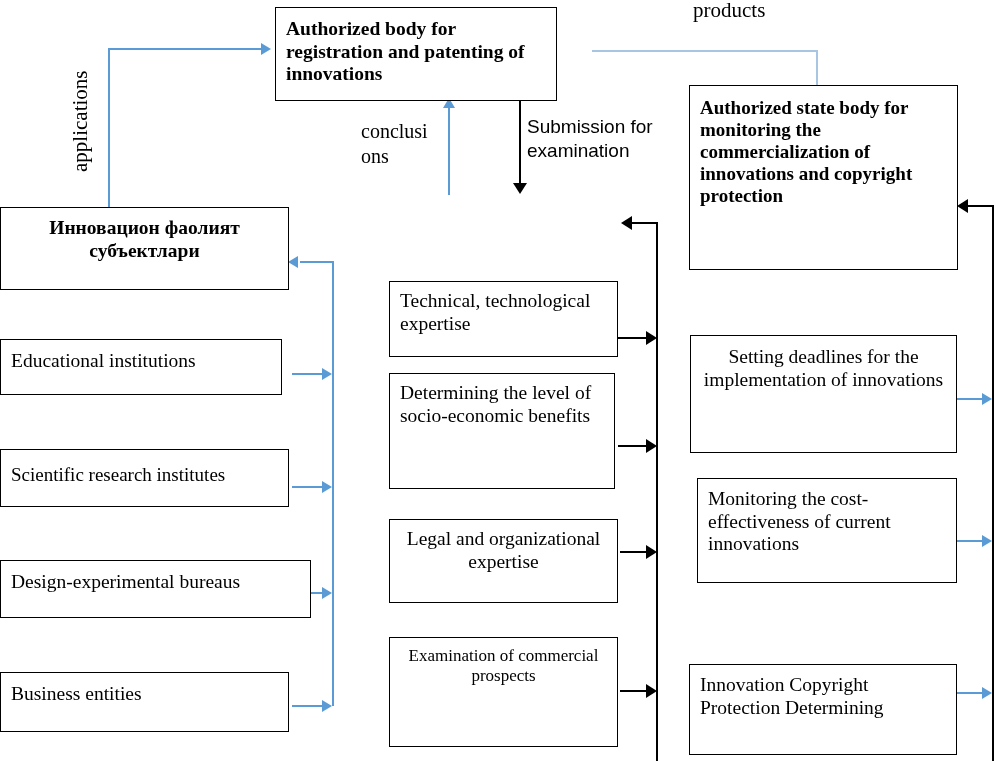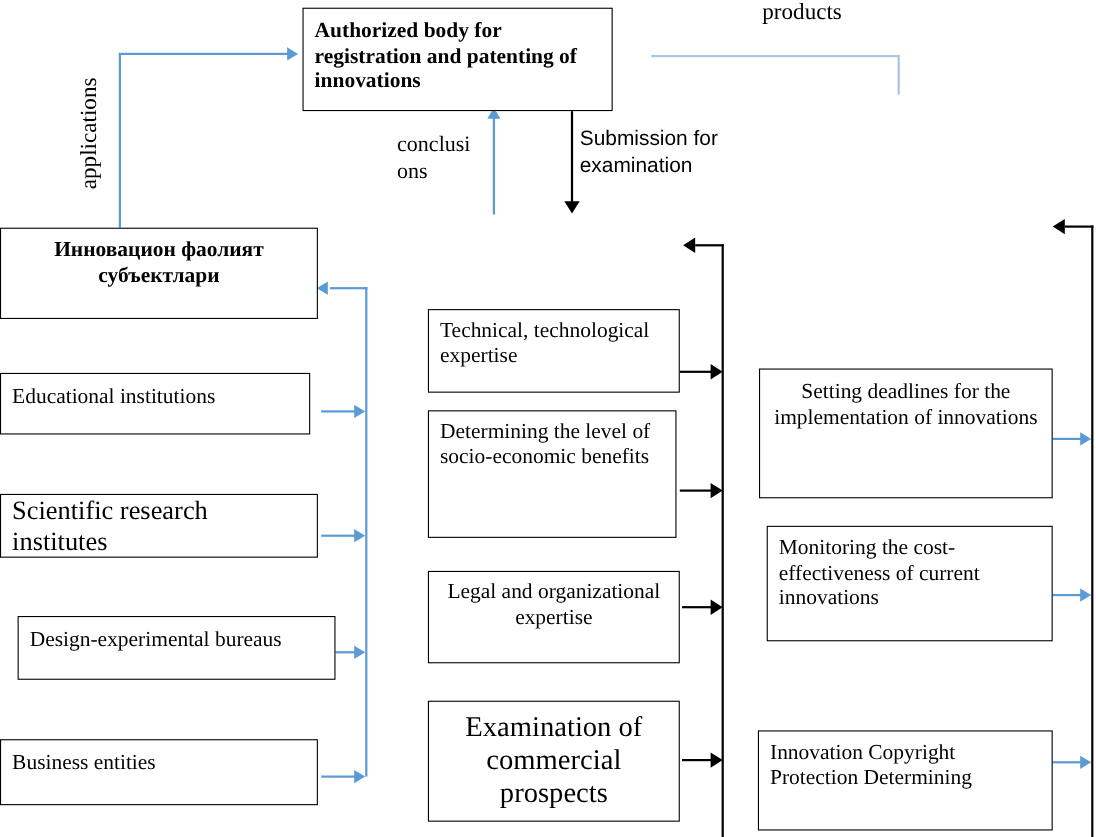--- a/index.html
+++ b/index.html
@@ -102,34 +102,37 @@
   <div class="ln blue" style="left:292px; top:592px; width:32px; height:2px;"></div>
   <div class="arw bright" style="left:322px; top:587px;"></div>
 
   <div class="ln blue" style="left:292px; top:705px; width:32px; height:2px;"></div>
   <div class="arw bright" style="left:322px; top:700px;"></div>
 
   <div class="box b-bold t-left" style="left:275px; top:7px; width:282px; height:94px;">
     <div class="txt" style="top:10px; font-size:19.5px;">Authorized body for registration and patenting of innovations</div>
   </div>
 
+  <div class="box b-bold t-left" style="left:689px; top:85px; width:269px; height:185px;">
+    <div class="txt" style="top:11px; font-size:19px;">Authorized state body for monitoring the commercialization of innovations and copyright protection</div>
+  </div>
 
   <div class="box b-bold t-center" style="left:0px; top:207px; width:289px; height:83px;">
     <div class="txt" style="top:9px; font-size:19.5px;">Инновацион фаолият субъектлари</div>
   </div>
 
   <div class="box t-left" style="left:0px; top:339px; width:282px; height:56px;">
     <div class="txt" style="top:10px; font-size:19.5px;">Educational institutions</div>
   </div>
 
   <div class="box t-left" style="left:0px; top:449px; width:289px; height:58px;">
-    <div class="txt" style="top:2px; font-size:24px;">Scientific research institutes</div>
+    <div class="txt" style="top:14px; font-size:19px;">Scientific research institutes</div>
   </div>
 
-  <div class="box t-left" style="left:0px; top:560px; width:289px; height:58px;margin-left:16px;">
+  <div class="box t-left" style="left:0px; top:560px; width:311px; height:58px;">
     <div class="txt" style="top:10px; font-size:19.5px;">Design-experimental bureaus</div>
   </div>
 
   <div class="box t-left" style="left:0px; top:672px; width:289px; height:60px;">
     <div class="txt" style="top:10px; font-size:19.5px;">Business entities</div>
   </div>
 
 
   <div class="box t-left" style="left:389px; top:281px; width:229px; height:76px;">
     <div class="txt" style="top:8px; font-size:19.5px;">Technical, technological expertise</div>
@@ -137,21 +140,21 @@
 
   <div class="box t-left" style="left:389px; top:373px; width:226px; height:116px;">
     <div class="txt" style="top:8px; font-size:19.5px;">Determining the level of socio-economic benefits</div>
   </div>
 
   <div class="box t-center" style="left:389px; top:519px; width:229px; height:84px;">
     <div class="txt" style="top:8px; font-size:19.5px;">Legal and organizational expertise</div>
   </div>
 
   <div class="box t-center" style="left:389px; top:637px; width:229px; height:110px;">
-    <div class="txt" style="top:8px; font-size:26px;">Examination of commercial prospects</div>
+    <div class="txt" style="top:8px; font-size:17px;">Examination of commercial prospects</div>
   </div>
 
   <div class="box t-center" style="left:690px; top:335px; width:267px; height:118px;">
     <div class="txt" style="top:10px; font-size:19.5px;">Setting deadlines for the implementation of innovations</div>
   </div>
 
   <div class="box t-left" style="left:697px; top:478px; width:260px; height:105px;">
     <div class="txt" style="top:9px; font-size:19.5px;">Monitoring the cost-effectiveness of current innovations</div>
   </div>
 

